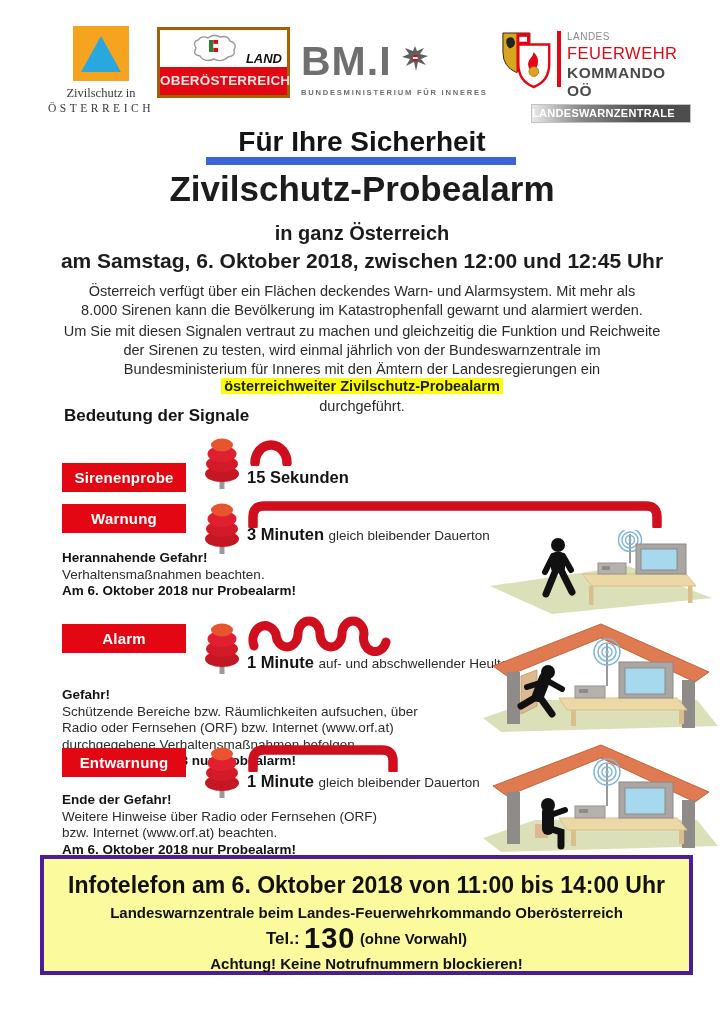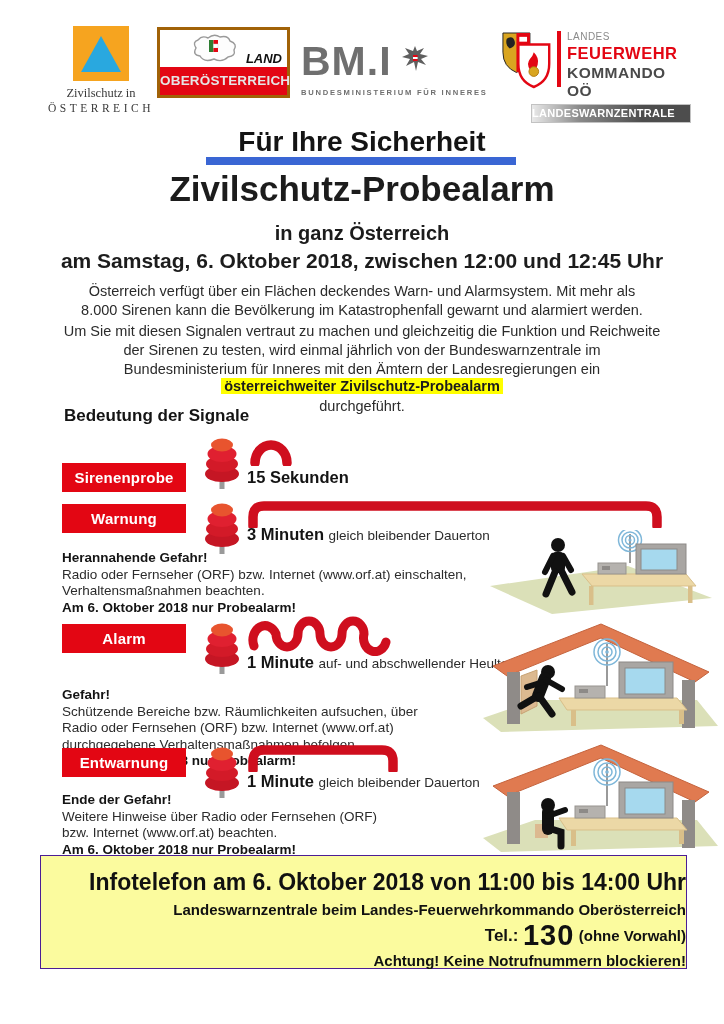--- a/index.html
+++ b/index.html
@@ -20,21 +20,21 @@
   .land-bottom{height:28px;background:#e30613;color:#e5e5e5;font-weight:bold;font-size:13.5px;line-height:28px;text-align:center;letter-spacing:0.2px;}
   .logo-bmi{left:301px;top:42px;width:200px;}
   .bmi-top{display:flex;align-items:flex-start;}
   .bmi-word{font-size:41px;font-weight:bold;color:#6f6f6f;line-height:38px;letter-spacing:1px;}
   .bmi-eagle{margin:2px 0 0 8px;}
   .bmi-sub{font-size:7.6px;font-weight:bold;letter-spacing:1.75px;color:#6f6f6f;margin-top:8px;white-space:nowrap;}
   .logo-fw{left:501px;top:30px;width:190px;}
   .fw-main{display:flex;align-items:flex-start;}
   .fw-divider{width:4px;height:56px;background:#e30613;margin:1px 6px 0 4px;}
   .fw-l1{font-size:10px;color:#8a8a8a;letter-spacing:0.5px;margin-top:1px;}
-  .fw-l2{font-size:16.5px;font-weight:bold;color:#e30613;letter-spacing:0.5px;margin-top:2px;}
+  .fw-l2{font-size:16.5px;font-weight:normal;color:#e30613;letter-spacing:0.5px;margin-top:2px;}
   .fw-l3{font-size:15.5px;font-weight:bold;color:#4a4a4a;letter-spacing:0.5px;margin-top:1px;}
   .fw-bar{margin-top:4px;margin-left:30px;height:17px;border:1px solid #c2c2c2;background:linear-gradient(90deg,#e9e9e9 0%,#8a8a8a 30%,#4d4d4d 70%);
           color:#fff;font-weight:bold;font-size:11px;line-height:17px;text-align:left;padding-right:5px;letter-spacing:0.3px;}
   
   .kicker{top:126px;font-size:28px;font-weight:bold;color:#141414;}
   .blue-bar{top:157px;left:206px;width:310px;height:8px;background:#3a66d4;}
   .main-title{top:169px;font-size:35px;font-weight:bold;}
   .sub-title{top:222px;font-size:20px;font-weight:bold;}
   .date-line{top:249px;font-size:21px;font-weight:bold;}
   .body-p{font-size:14.5px;line-height:19px;color:#2b2b2b;}
@@ -51,22 +51,22 @@
   .siren{position:absolute;left:203px;}
   .tone{position:absolute;}
   .dur{position:absolute;white-space:nowrap;}
   .dur b{font-size:16.5px;color:#141414;}
   .dur span{font-size:13.5px;color:#2b2b2b;}
   .desc{position:absolute;left:62px;font-size:13.5px;line-height:16.5px;color:#2b2b2b;}
   .desc .dh{font-weight:bold;color:#141414;}
   .desc .dn{font-weight:bold;color:#141414;}
   .illus{position:absolute;}
   
-  .infobox{top:855px;left:40px;width:645px;height:112px;background:#fbfb9e;border:1px solid #4c1d95;
-           text-align:right;color:#111;}
+  .infobox{top:855px;left:40px;width:645px;height:112px;background:#fbfb9e;border:4px solid #4c1d95;
+           text-align:center;color:#111;}
   .ib1{font-size:23px;font-weight:bold;margin-top:13px;}
   .ib2{font-size:15px;font-weight:bold;margin-top:5px;}
   .ib3{margin-top:1px;}
   .ib3 .tl{font-size:17px;font-weight:bold;vertical-align:4px;}
   .ib3 .tn{font-size:29px;font-weight:bold;letter-spacing:1px;}
   .ib3 .ts{font-size:15px;font-weight:bold;vertical-align:4px;}
   .ib4{font-size:15px;font-weight:bold;margin-top:0px;}
 </style>
 </head>
 <body>
@@ -182,21 +182,20 @@
     </svg>
     <svg class="tone" style="left:247px;top:2px;" width="416" height="28" viewBox="0 0 416 28">
       <path d="M6 26 L6 17 Q6 6 17 6 L399 6 Q410 6 410 17 L410 26" fill="none" stroke="#cf0e1e" stroke-width="9.5" stroke-linecap="round" stroke-linejoin="round"></path>
     </svg>
     <div class="dur" style="left:247px;top:27px;">
       <b>3 Minuten</b>
       <span>gleich bleibender Dauerton</span>
     </div>
     <div class="desc" style="top:52px;">
       <div class="dh">Herannahende Gefahr!</div>
-      <div>Radio oder Fernseher (ORF) bzw. Internet (www.orf.at) einschalten,</div>
       <div>Verhaltensmaßnahmen beachten.</div>
       <div class="dn">Am 6. Oktober 2018 nur Probealarm!</div>
     </div>
     <svg class="illus" style="right:12px;top:32px;" width="222" height="84" viewBox="0 0 222 84">
       <polygon points="0,56 138,36 222,68 62,84" fill="#dbe0b8"></polygon>
       <polygon points="92,44 196,44 206,56 102,56" fill="#ecd8a6" stroke="#d9bf89" stroke-width="1"></polygon>
       <rect x="99" y="56" width="4.5" height="19" fill="#d9bf89"></rect>
       <rect x="198" y="56" width="4.5" height="17" fill="#d9bf89"></rect>
       <g>
         <line x1="140" y1="4" x2="140" y2="33" stroke="#9a9a9a" stroke-width="2"></line>

